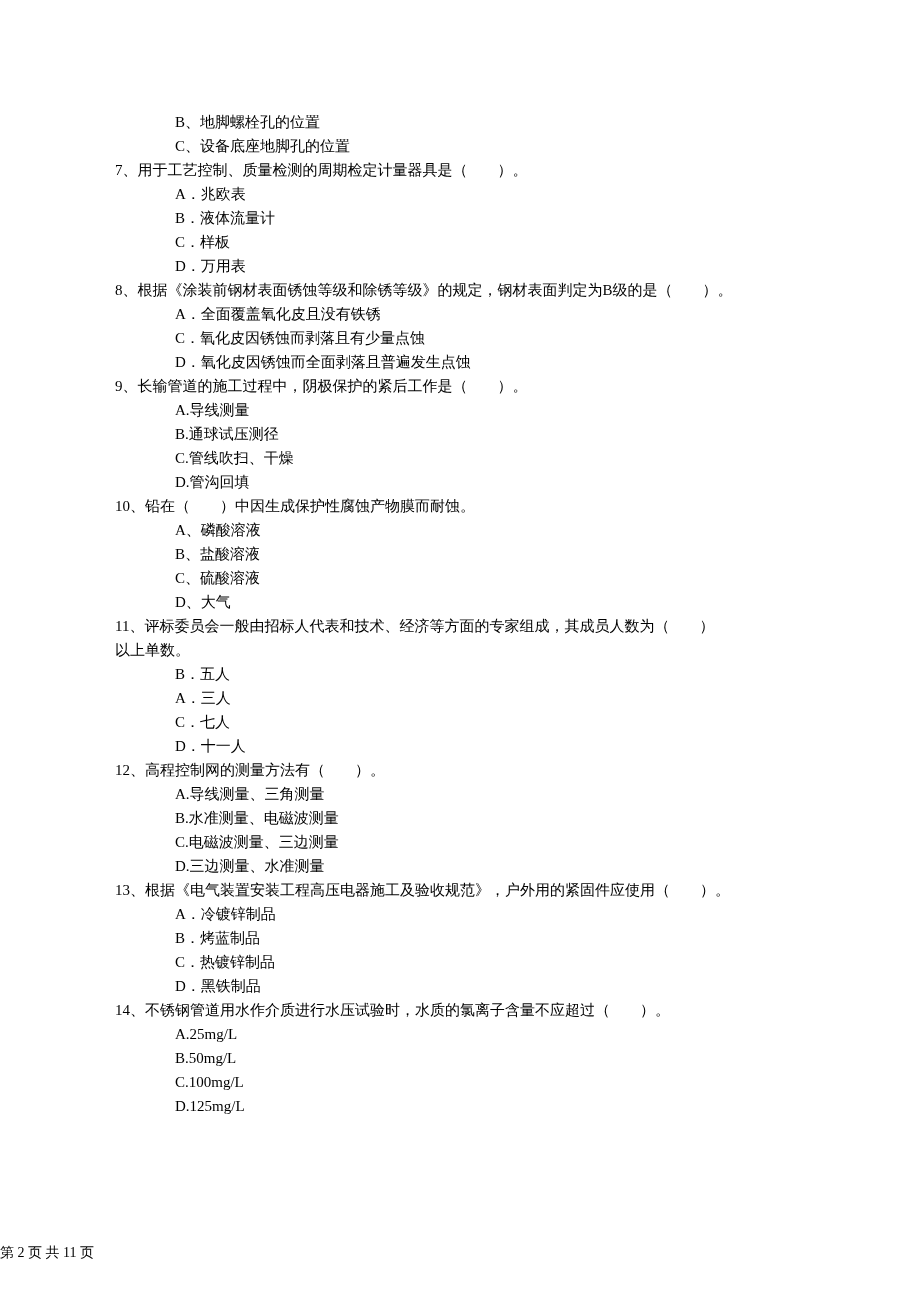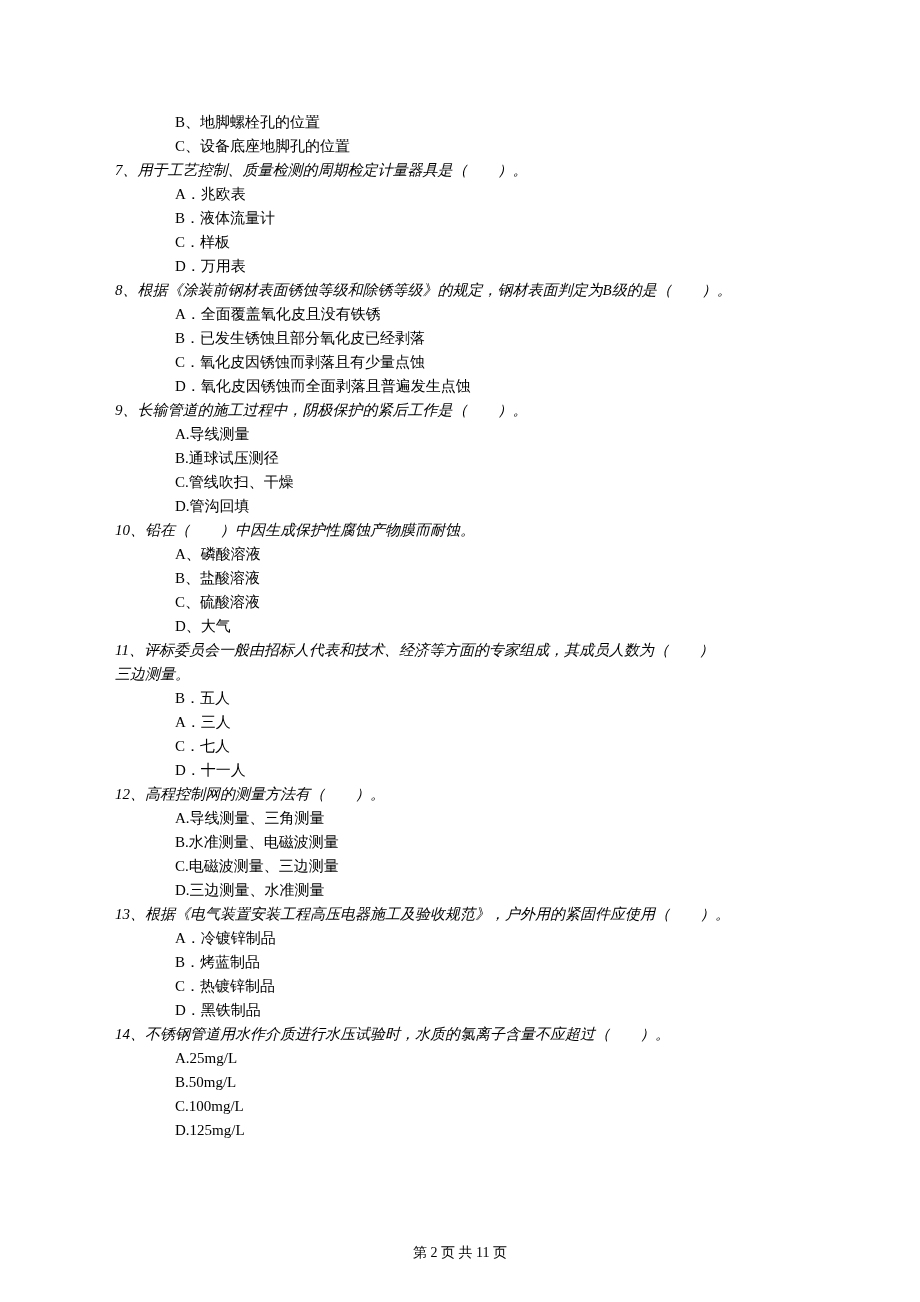--- a/index.html
+++ b/index.html
@@ -17,65 +17,63 @@
     margin: 0 auto;
     padding: 110px 115px 40px 115px;
     box-sizing: border-box;
     position: relative;
   }
   .option {
     padding-left: 60px;
   }
   .question {
     padding-left: 0;
-    font-style: italic;
   }
   .footer {
     position: absolute;
     bottom: 38px;
     left: 0;
     width: 100%;
-    text-align: center;
+    text-align: left;
     font-size: 14px;
   }
 </style>
 </head>
 <body>
 
 <div class="page">
 
   <div class="option">B、地脚螺栓孔的位置</div>
   <div class="option">C、设备底座地脚孔的位置</div>
 
   <div class="question">7、用于工艺控制、质量检测的周期检定计量器具是（　　）。</div>
   <div class="option">A．兆欧表</div>
   <div class="option">B．液体流量计</div>
   <div class="option">C．样板</div>
   <div class="option">D．万用表</div>
 
   <div class="question">8、根据《涂装前钢材表面锈蚀等级和除锈等级》的规定，钢材表面判定为B级的是（　　）。</div>
   <div class="option">A．全面覆盖氧化皮且没有铁锈</div>
-  <div class="option">B．已发生锈蚀且部分氧化皮已经剥落</div>
   <div class="option">C．氧化皮因锈蚀而剥落且有少量点蚀</div>
   <div class="option">D．氧化皮因锈蚀而全面剥落且普遍发生点蚀</div>
 
   <div class="question">9、长输管道的施工过程中，阴极保护的紧后工作是（　　）。</div>
   <div class="option">A.导线测量</div>
   <div class="option">B.通球试压测径</div>
   <div class="option">C.管线吹扫、干燥</div>
   <div class="option">D.管沟回填</div>
 
   <div class="question">10、铅在（　　）中因生成保护性腐蚀产物膜而耐蚀。</div>
   <div class="option">A、磷酸溶液</div>
   <div class="option">B、盐酸溶液</div>
   <div class="option">C、硫酸溶液</div>
   <div class="option">D、大气</div>
 
   <div class="question">11、评标委员会一般由招标人代表和技术、经济等方面的专家组成，其成员人数为（　　）</div>
-  <div class="question">三边测量。</div>
+  <div class="question">以上单数。</div>
   <div class="option">B．五人</div>
   <div class="option">A．三人</div>
   <div class="option">C．七人</div>
   <div class="option">D．十一人</div>
 
   <div class="question">12、高程控制网的测量方法有（　　）。</div>
   <div class="option">A.导线测量、三角测量</div>
   <div class="option">B.水准测量、电磁波测量</div>
   <div class="option">C.电磁波测量、三边测量</div>
   <div class="option">D.三边测量、水准测量</div>

